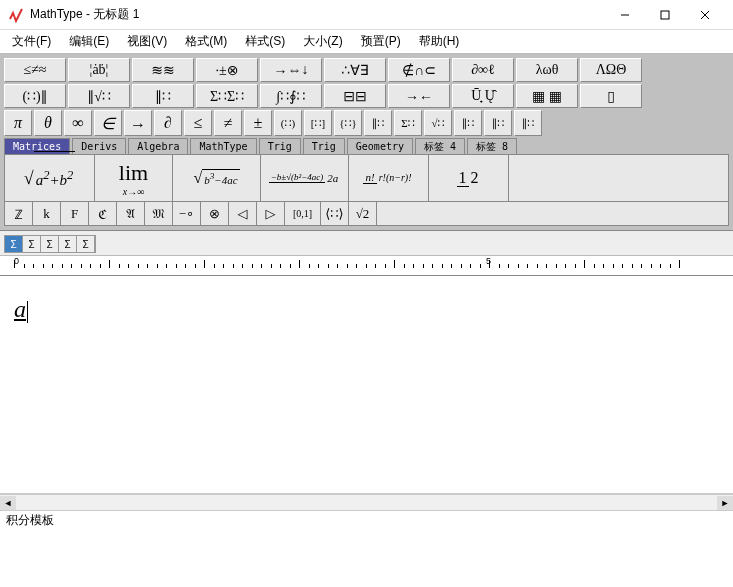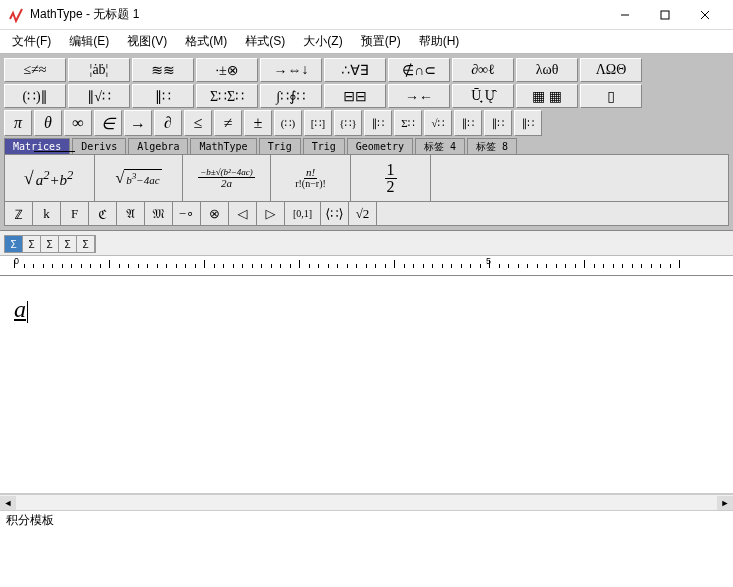--- a/index.html
+++ b/index.html
@@ -28,21 +28,21 @@
 .ruler { height: 20px; background: #fff; border-bottom: 1px solid #888; position: relative; font-size: 9px; }
 .ruler-mark { position: absolute; top: 8px; border-left: 1px solid #000; height: 4px; }
 .ruler-mark.major { height: 8px; top: 4px; }
 .ruler-label { position: absolute; top: 0; font-size: 9px; }
 .editor { background: #fff; height: 218px; padding: 20px 14px; position: relative; border-bottom: 1px solid #ccc; overflow: auto; }
 .editor-content { font-family: "Times New Roman", serif; font-size: 24px; font-style: italic; text-decoration: underline; }
 .cursor { display: inline-block; width: 1px; height: 22px; background: #000; vertical-align: bottom; margin-left: 1px; }
 .hscroll { height: 16px; background: #f0f0f0; border-top: 1px solid #ccc; display: flex; align-items: center; }
 .hscroll .arrow { width: 16px; height: 14px; background: #ddd; display: flex; align-items: center; justify-content: center; font-size: 9px; cursor: pointer; }
 .statusbar { height: 20px; background: #fff; border-top: 1px solid #ccc; padding: 2px 6px; font-size: 12px; display: flex; align-items: center; }
-.frac { display: inline-flex; flex-direction: column; align-items: center; font-size: 11px; line-height: 1; }
+.frac { display: inline-flex; flex-direction: row; align-items: center; font-size: 11px; line-height: 1; }
 .frac .num { border-bottom: 1px solid #000; padding: 0 2px; }
 .frac .den { padding: 0 2px; }
 svg { display: block; }
 </style>
 </head>
 <body>
 
 <div class="titlebar">
   <span class="app-icon">
     <svg width="16" height="16" viewBox="0 0 16 16">
@@ -138,34 +138,38 @@
     <div class="tab">Geometry</div>
     <div class="tab">标签 4</div>
     <div class="tab">标签 8</div>
   </div>
 
   <div class="template-row">
     <div class="template-cell" style="width:90px">
       <span style="font-size:18px">√</span>
         <span style="border-top:1px solid #000;font-style:italic;font-size:15px;padding:16px 2px">a<sup>2</sup>+b<sup>2</sup></span>
     </div>
+    <div class="template-cell" style="width:78px;flex-direction:column">
+      <span style="font-size:22px">lim</span>
+      <span style="font-size:10px;font-style:italic">x→∞</span>
+    </div>
     <div class="template-cell" style="width:88px">
       <span style="font-size:16px">√</span>
         <span style="border-top:1px solid #000;font-style:italic;font-size:11px;padding:1px 2px">b<sup>3</sup>−4ac</span>
     </div>
     <div class="template-cell" style="width:88px">
       <span class="frac">
           <span class="num" style="font-style:italic;font-size:9px">−b±√(b²−4ac)</span>
           <span class="den" style="font-style:italic">2a</span>
         </span>
     </div>
     <div class="template-cell" style="width:80px">
       <span class="frac">
           <span class="num" style="font-style:italic">n!</span>
-          <span class="den" style="font-size:10px">r!(n−r)!</span>
+          <span class="den" style="font-style:italic;font-size:10px">r!(n−r)!</span>
         </span>
     </div>
     <div class="template-cell" style="width:80px">
       <span class="frac" style="font-size:16px">
           <span class="num">1</span>
           <span class="den">2</span>
         </span>
     </div>
     <div class="template-cell" style="flex:1;border-right:none"></div>
   </div>

